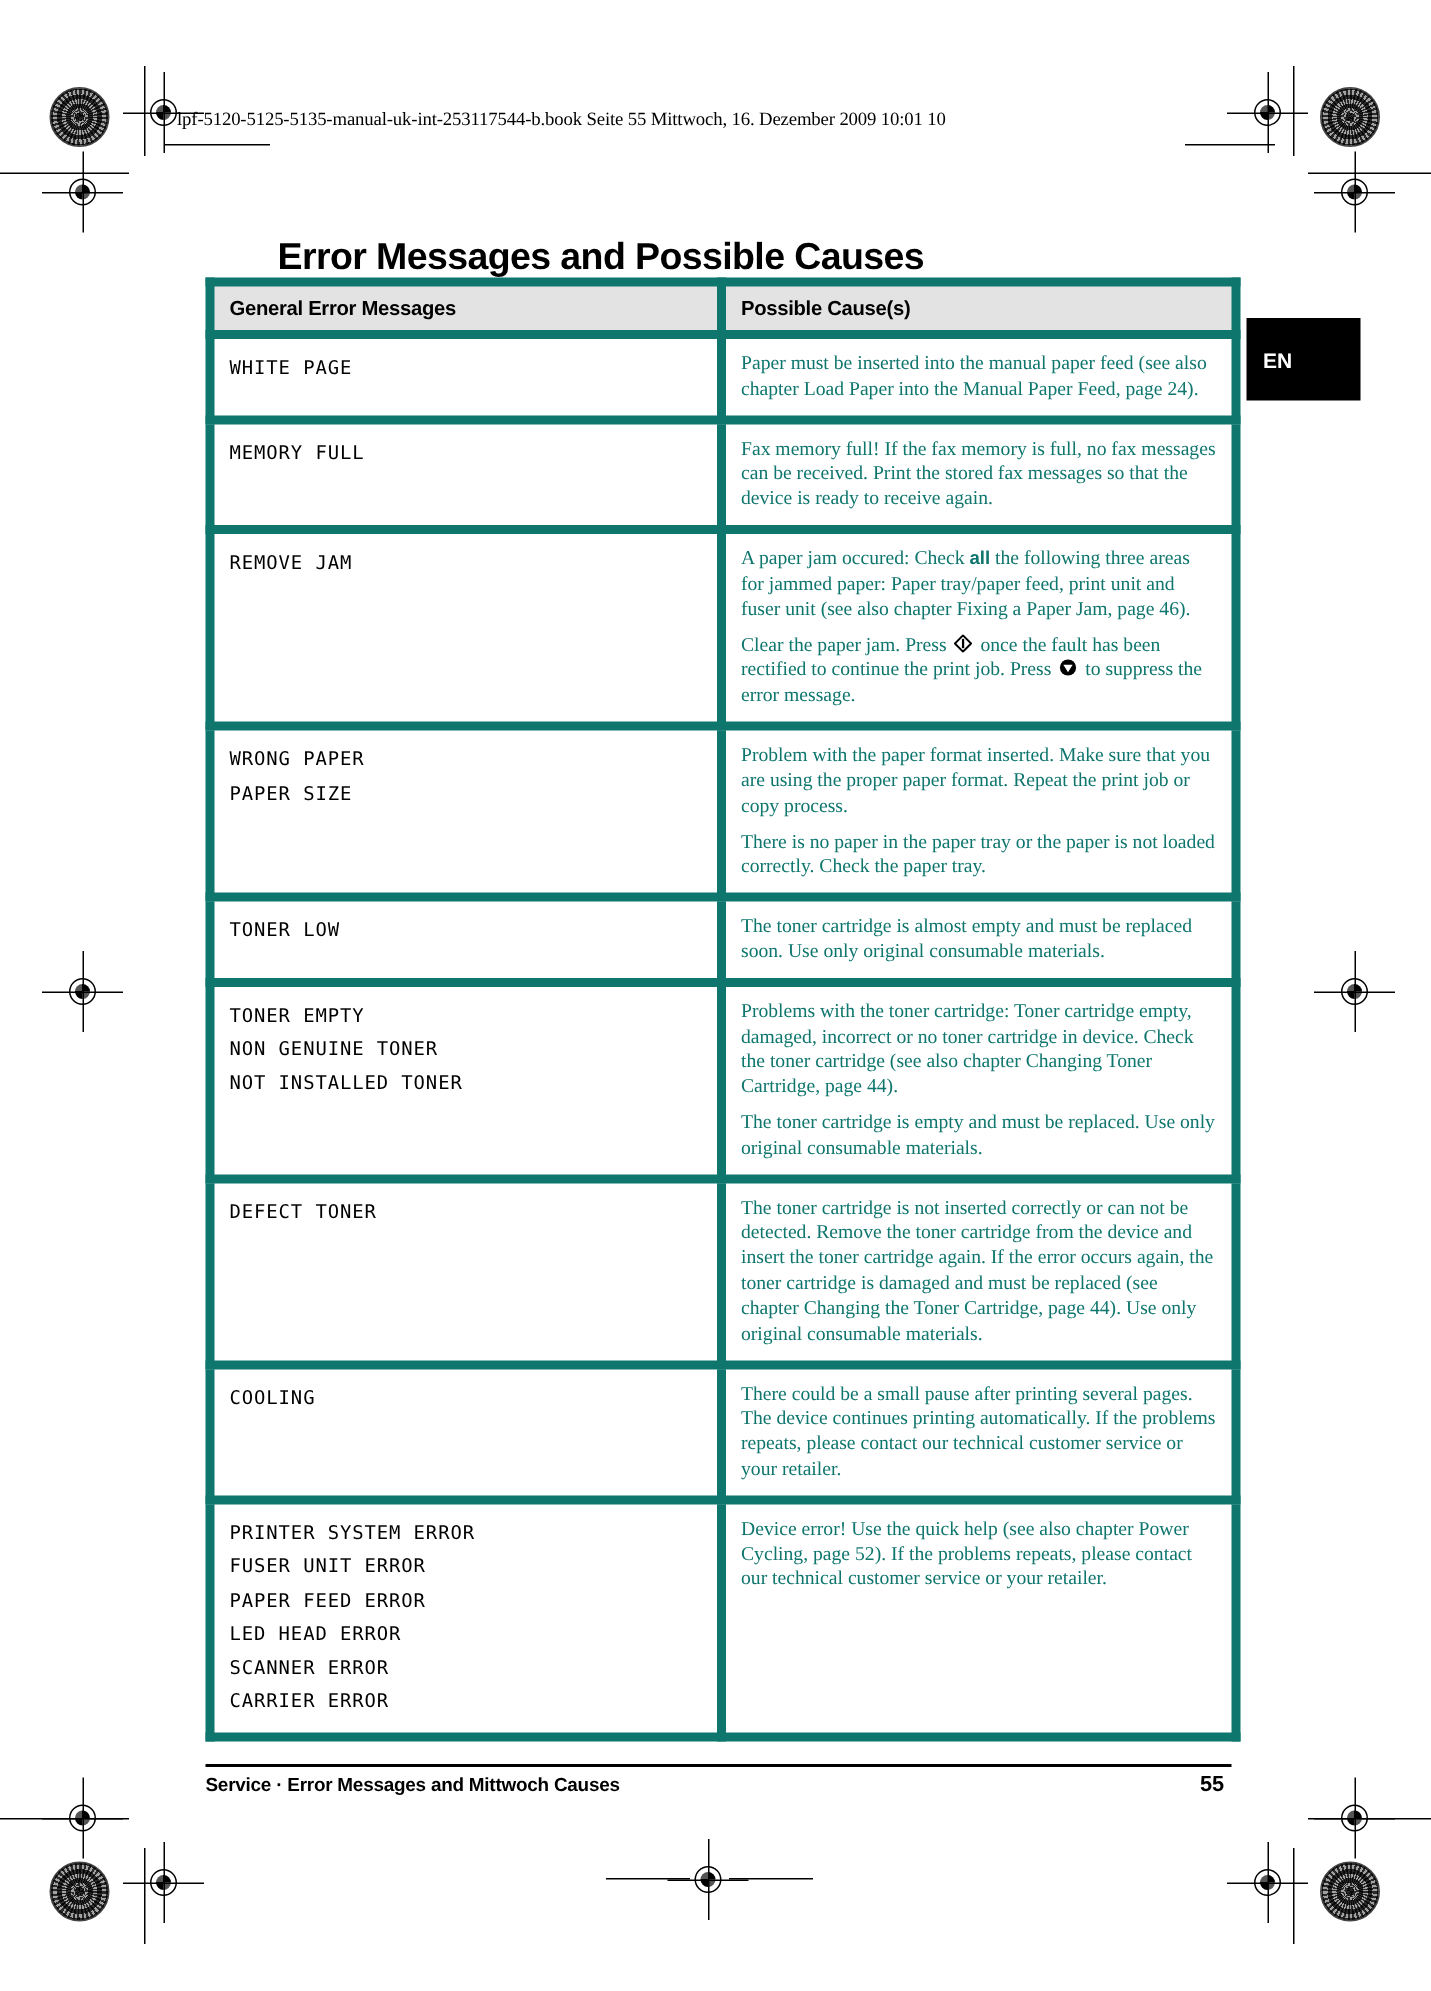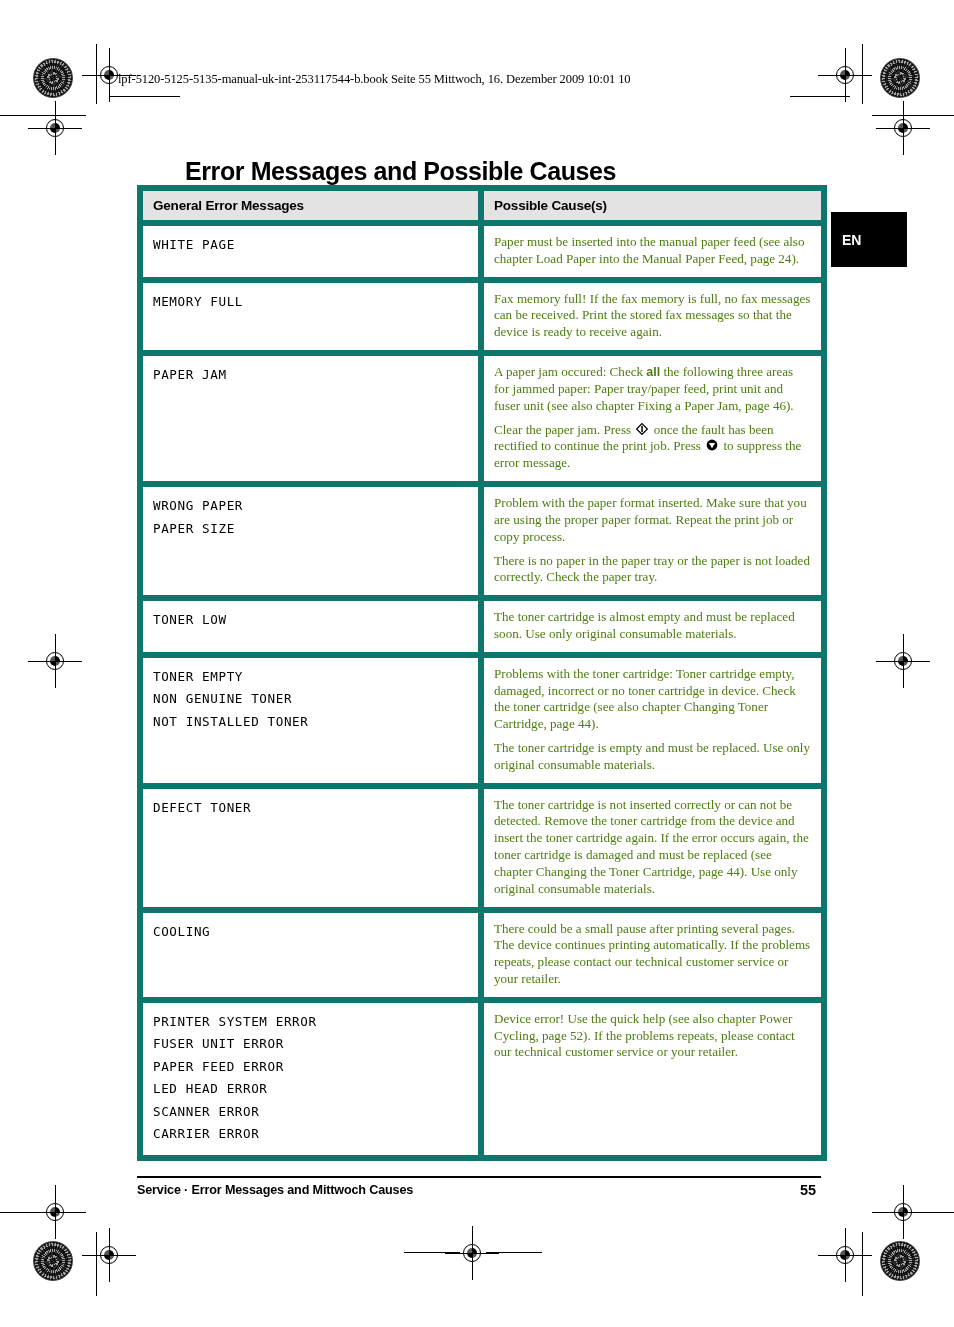--- a/index.html
+++ b/index.html
@@ -112,21 +112,21 @@
     font-size: 12.6px;
     letter-spacing: 0.6px;
     line-height: 1.79;
     color: #000;
     white-space: nowrap;
   }
   .cause {
     font-family: "Liberation Serif", serif;
     font-size: 13.1px;
     line-height: 1.285;
-    color: #4d7c0f;
+    color: #0f766e;
   }
   .cause p { margin: 0; }
   .cause p + p { margin-top: 7px; }
   .cause b { font-family: "Liberation Sans", sans-serif; font-weight: bold; font-size: 12.4px; }
 
   
   .key {
     display: inline-block;
     width: 12px; height: 12px;
     vertical-align: -1px;
@@ -293,21 +293,21 @@
         <div>MEMORY FULL</div>
       </td>
       <td class="cause">
         <p>Fax memory full! If the fax memory is full, no fax messages can be received. Print the stored fax messages so that the device is ready to receive again.</p>
       </td>
     </tr>
 
 
     <tr>
       <td class="code">
-        <div>PAPER JAM</div>
+        <div>REMOVE JAM</div>
       </td>
       <td class="cause">
         <p><span>A paper jam occured: Check </span><b>all</b><span> the following three areas for jammed paper: Paper tray/paper feed, print unit and fuser unit (see also chapter Fixing a Paper Jam, page 46).</span></p>
         <p><span>Clear the paper jam. Press </span><span class="key"><svg viewBox="0 0 12 12" width="12" height="12">
                 <path d="M6 0.6 L11.4 6 L6 11.4 L0.6 6 Z" fill="#fff" stroke="#000" stroke-width="1.3"></path>
                 <rect x="5.3" y="2.9" width="1.5" height="6.2" fill="#000"></rect>
               </svg></span><span> once the fault has been rectified to continue the print job.  Press </span><span class="key"><svg viewBox="0 0 12 12" width="12" height="12">
                 <circle cx="6" cy="6" r="5.4" fill="#000"></circle>
                 <path d="M2.9 4.1 H9.1 L6 9.2 Z" fill="#fff"></path>
               </svg></span><span> to suppress the error message.</span></p>

